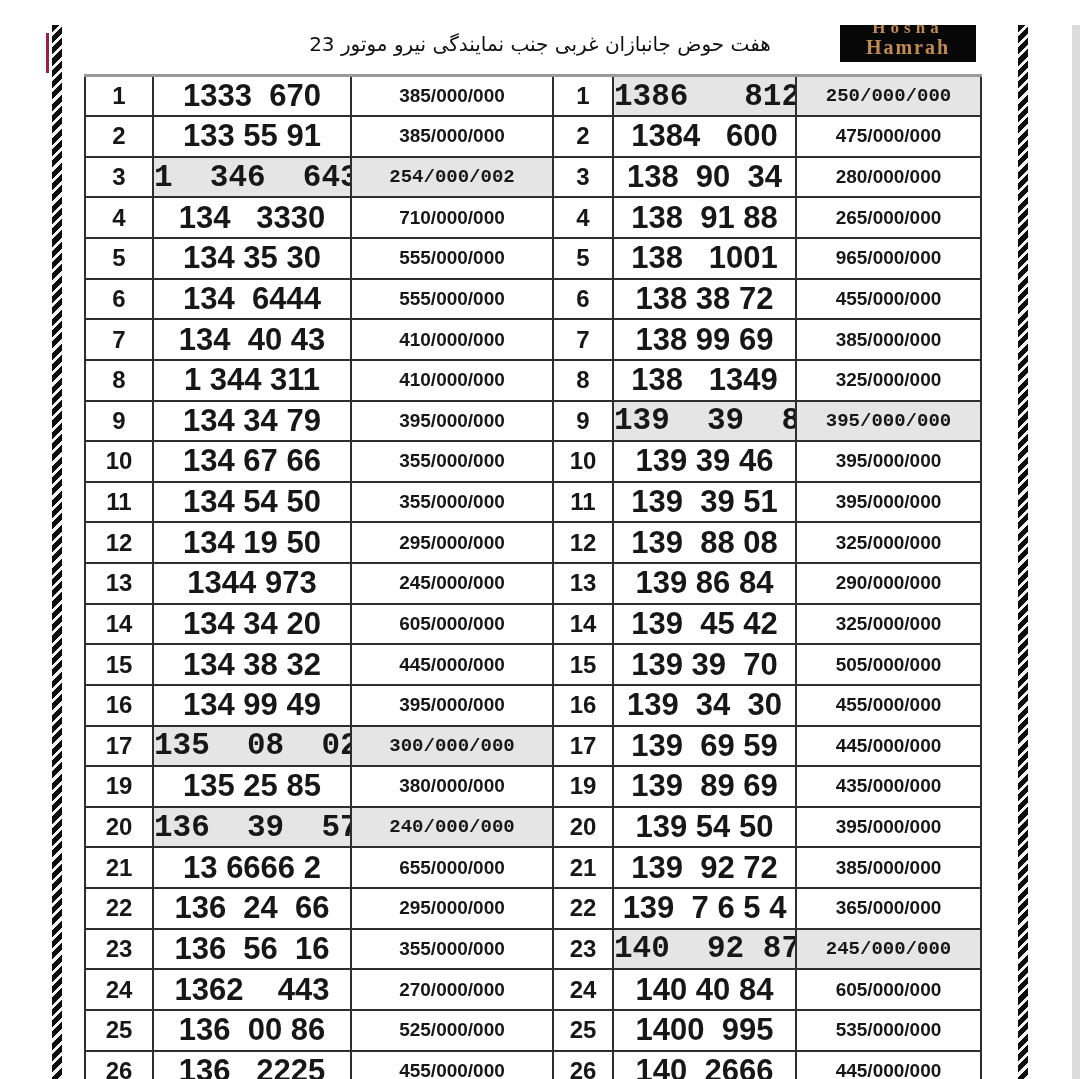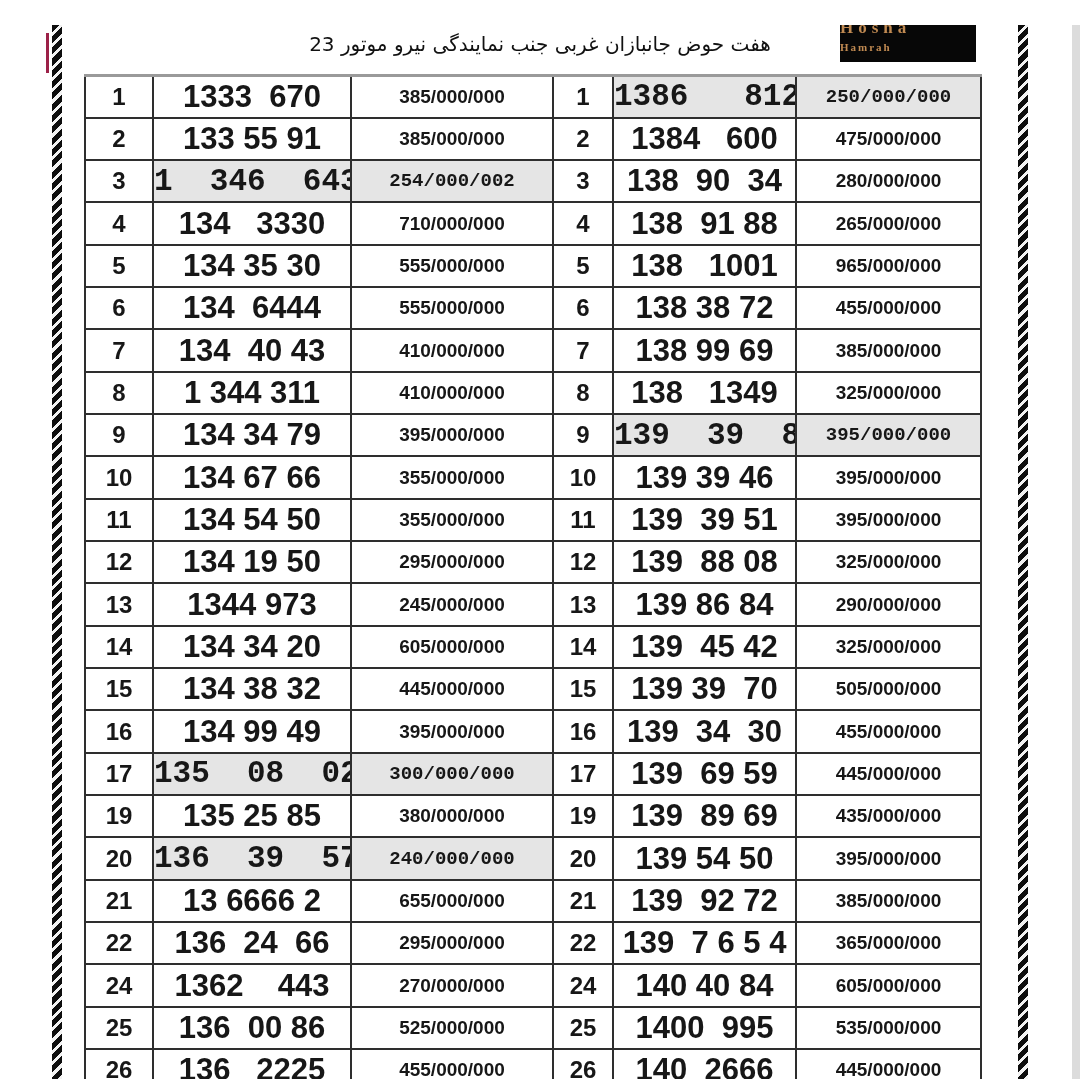--- a/index.html
+++ b/index.html
@@ -11,24 +11,24 @@
           background:repeating-linear-gradient(135deg,#0d0d0d 0px,#0d0d0d 5px,#f2f2f2 5px,#f2f2f2 8px);}
   .stripe-left{left:52px;}
   .stripe-right{left:1018px;}
   .gray-edge{position:absolute;top:0;left:1072px;width:8px;height:1079px;background:#dcdcdc;}
   .red-tick{position:absolute;left:46px;top:8px;width:3px;height:40px;background:#9c2148;}
 
   
   .header-title{position:absolute;left:62px;top:7px;width:956px;text-align:center;
         direction:rtl;font-family:"DejaVu Sans", sans-serif;font-size:20px;color:#111;}
   .logo{position:absolute;left:840px;top:0;width:136px;height:37px;background:#070707;
-        overflow:hidden;color:#c08a52;font-family:"Liberation Serif", serif;
+        overflow:hidden;text-align:center;color:#c08a52;font-family:"Liberation Serif", serif;
         font-weight:bold;}
   .logo .l1{margin-top:-7px;font-size:17px;letter-spacing:5px;line-height:20px;}
-  .logo .l2{font-size:11px;letter-spacing:2px;line-height:19px;}
+  .logo .l2{font-size:20px;letter-spacing:2px;line-height:19px;}
 
   
   table.price{position:absolute;left:84px;top:49px;width:896px;height:1019px;
         border-collapse:collapse;table-layout:fixed;}
   table.price td{border:2px solid #2e2e2e;text-align:center;vertical-align:middle;
         font-weight:700;color:#171717;padding:0;overflow:hidden;}
   table.price{border-top:3px solid #9a9a9a;border-bottom:3px solid #9a9a9a;}
   tr.row{height:39.19px;}
   td.num{font-size:24px;}
   td.phone{font-size:31px;white-space:pre;}
@@ -227,20 +227,28 @@
         </tr>
         <tr class="row">
           <td class="num">22</td>
           <td class="phone">136  24  66</td>
           <td class="price-cell">295/000/000</td>
           <td class="num">22</td>
           <td class="phone">139  7 6 5 4</td>
           <td class="price-cell">365/000/000</td>
         </tr>
         <tr class="row">
+          <td class="num">23</td>
+          <td class="phone">136  56  16</td>
+          <td class="price-cell">355/000/000</td>
+          <td class="num">23</td>
+          <td class="phone hl">140  92 87</td>
+          <td class="price-cell hl">245/000/000</td>
+        </tr>
+        <tr class="row">
           <td class="num">24</td>
           <td class="phone">1362    443</td>
           <td class="price-cell">270/000/000</td>
           <td class="num">24</td>
           <td class="phone">140 40 84</td>
           <td class="price-cell">605/000/000</td>
         </tr>
         <tr class="row">
           <td class="num">25</td>
           <td class="phone">136  00 86</td>

